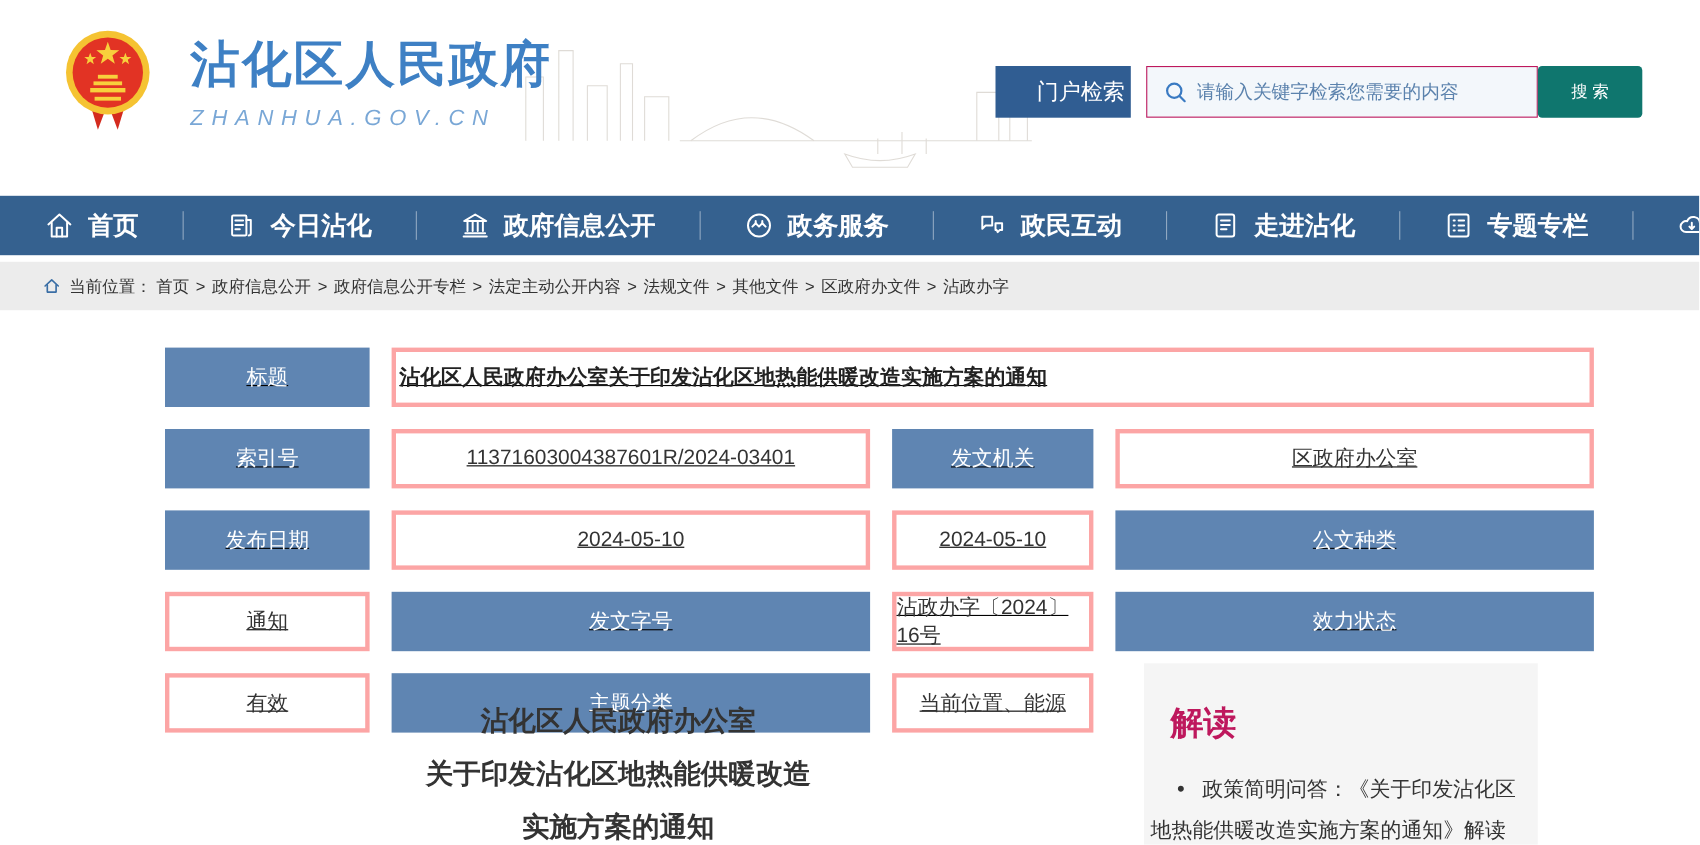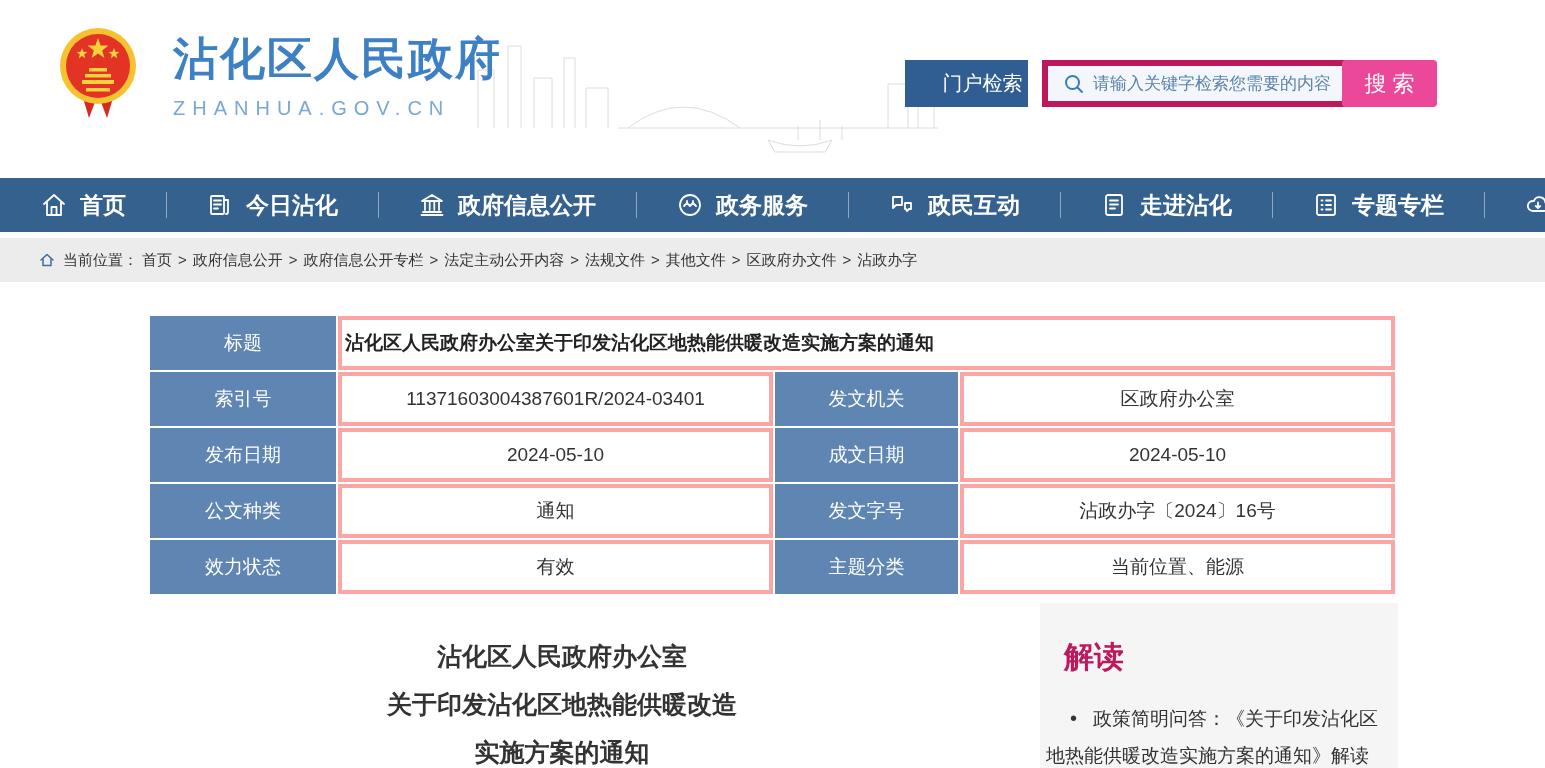--- a/index.html
+++ b/index.html
@@ -7,33 +7,33 @@
     font-family:"Liberation Sans","DejaVu Sans",sans-serif; }
   .page { position:relative; width:1545px; height:768px; background:#fff; overflow:hidden; }
 
   
   .header { position:absolute; left:0; top:0; width:1545px; height:178px; background:#fff; }
   .header-art { position:absolute; left:468px; top:8px; width:480px; height:165px; opacity:.45; }
   .logo-wrap { position:absolute; left:55px; top:26px; display:flex; align-items:center; cursor:pointer; }
   .emblem { width:86px; height:96px; }
   .site-text { margin-left:32px; }
   .site-name { font-size:45px; font-weight:bold; color:#3e80c4; letter-spacing:2px; }
-  .site-domain { font-size:20px; color:#79a7d6; letter-spacing:7px; margin-top:8px; }
+  .site-domain { font-size:20px; color:#79a7d6; letter-spacing:7px; margin-top:8px;font-style:italic; }
 
   .portal-btn { position:absolute; left:905px; top:60px; width:123px; height:47px;
     background:#305d92; color:#fff; font-size:20px; display:flex; align-items:center;
     justify-content:center; cursor:pointer;padding-left:32px; }
   .search-box { position:absolute; left:1042px; top:60px; width:356px; height:47px;
-    background:#f3f7fb; border:6px solid #be185d; display:flex; align-items:center; }
+    background:#f3f7fb; border:1px solid #be185d; display:flex; align-items:center; }
   .search-icon { margin-left:15px; flex:0 0 auto; }
   .search-input { flex:1; height:100%; border:none; outline:none; background:transparent;
     font-size:17px; color:#33538a; padding:0 10px 0 8px; font-family:inherit; }
   .search-input::placeholder { color:#5b82ad; opacity:1; }
-  .search-btn { position:absolute; left:1342px; top:60px; width:95px; height:47px;
-    background:#ec4899; border-radius:4px; color:#fff; font-size:22px; display:flex;
+  .search-btn { position:absolute; left:1398px; top:60px; width:95px; height:47px;
+    background:#0f766e; border-radius:4px; color:#fff; font-size:15px; display:flex;
     align-items:center; justify-content:center; cursor:pointer; }
 
   
   .navbar { position:absolute; left:0; top:178px; width:1545px; height:54px;
     background:#35618f; overflow:hidden; }
   .nav-inner { display:flex; align-items:center; height:54px; width:1640px; }
   .nav-item { display:flex; align-items:center; height:54px; padding:0 40px;
     color:#fff; font-size:23px; font-weight:bold; white-space:nowrap; cursor:pointer; }
   .nav-item .nicon { margin-right:12px; display:flex; }
   .nav-item + .nav-item { position:relative; }
@@ -45,21 +45,21 @@
     background:#ececec; }
   .crumb-inner { display:flex; align-items:center; height:44px; padding-left:39px;
     font-size:15px; color:#333; }
   .crumb-home { margin-right:8px; display:flex; }
   .crumb-prefix { margin-right:4px; color:#333; }
   .crumb { color:#333; cursor:pointer; }
   .crumb:not(.last)::after { content:">"; margin:0 6px; color:#333; cursor:default; }
 
   
   .doc-table { position:absolute; left:150px; top:316px; width:1090px;
-    display:grid; grid-template-columns:186px 435px 183px 435px; grid-auto-rows:54px; gap:2px; }
+    display:grid; grid-template-columns:186px 435px 183px 435px; grid-auto-rows:54px; gap:20px;text-decoration:underline; }
   .cell { display:flex; align-items:center; justify-content:center; font-size:19px; }
   .cell-label { background:#5f85b2; color:#fff; }
   .cell-value { background:#fff; border:4px solid #fca5a5; color:#333; }
   .cell-title-value { grid-column:2 / 5; justify-content:flex-start; padding-left:3px;
     font-weight:bold; color:#222; }
 
   
   .article-title { position:absolute; left:150px; top:632px; width:824px;
     text-align:center; color:#333; font-weight:bold; font-size:25px; line-height:48px; }
 
@@ -235,21 +235,20 @@
     <div class="cell cell-label">标题</div>
     <div class="cell cell-value cell-title-value">沾化区人民政府办公室关于印发沾化区地热能供暖改造实施方案的通知</div>
 
     <div class="cell cell-label">索引号</div>
     <div class="cell cell-value">11371603004387601R/2024-03401</div>
     <div class="cell cell-label">发文机关</div>
     <div class="cell cell-value">区政府办公室</div>
 
     <div class="cell cell-label">发布日期</div>
     <div class="cell cell-value">2024-05-10</div>
-    <div class="cell cell-label">成文日期</div>
     <div class="cell cell-value">2024-05-10</div>
 
     <div class="cell cell-label">公文种类</div>
     <div class="cell cell-value">通知</div>
     <div class="cell cell-label">发文字号</div>
     <div class="cell cell-value">沾政办字〔2024〕16号</div>
 
     <div class="cell cell-label">效力状态</div>
     <div class="cell cell-value">有效</div>
     <div class="cell cell-label">主题分类</div>

